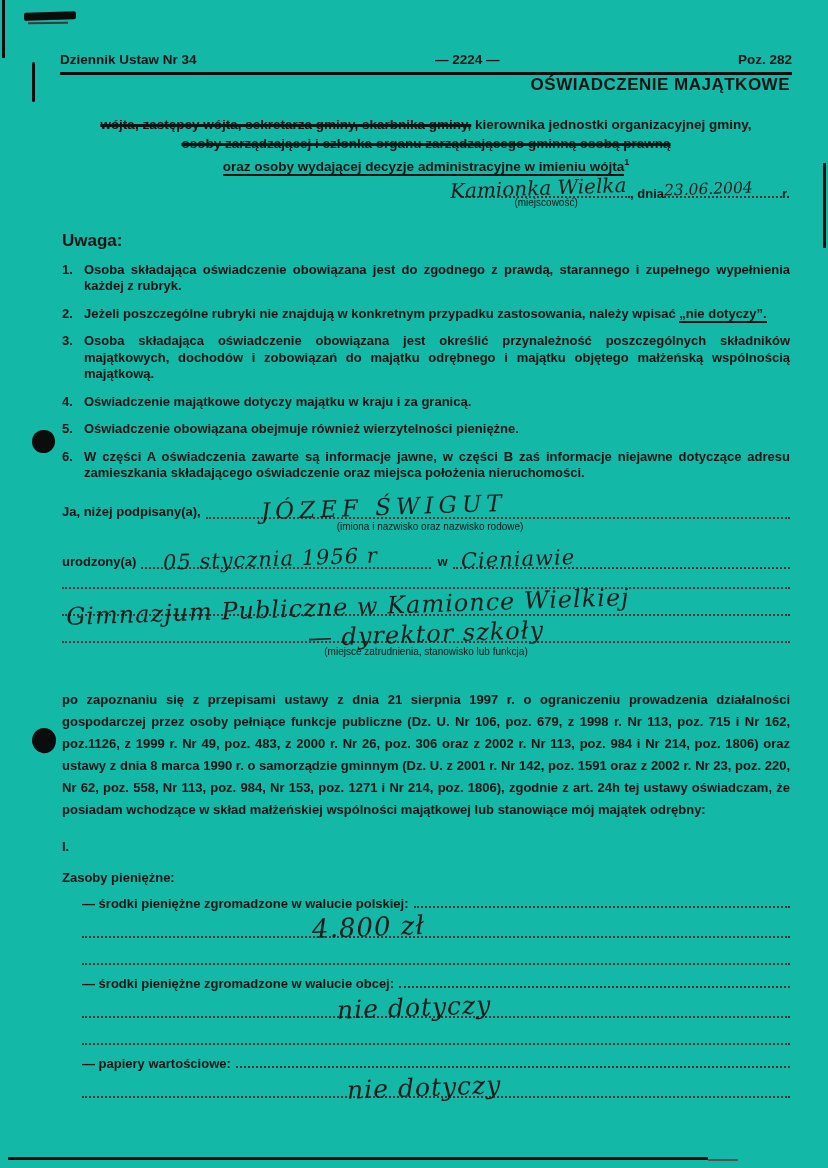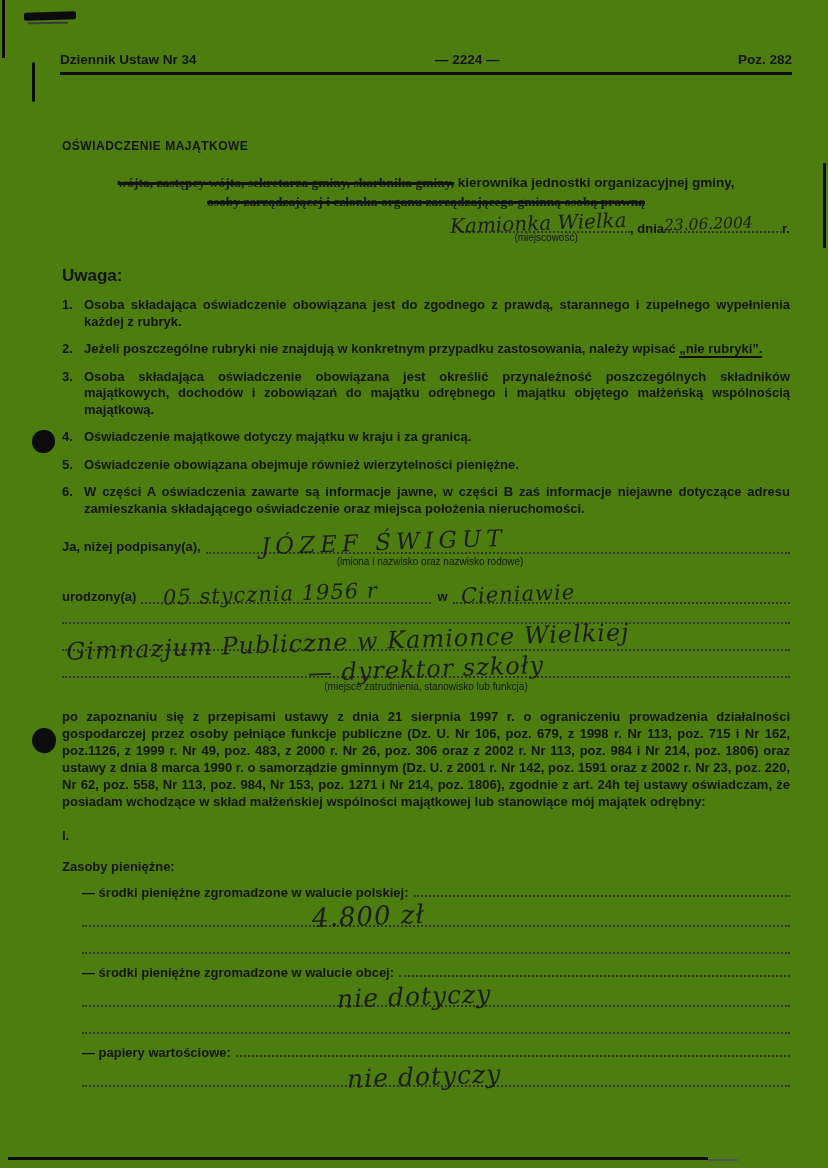--- a/index.html
+++ b/index.html
@@ -2,21 +2,21 @@
 <html><head>
 <meta charset="utf-8">
 <style>
   * { margin: 0; padding: 0; box-sizing: border-box; }
   html, body { background: #e8e8e8; }
   body { width: 828px; }
   .page {
     position: relative;
     width: 828px;
     height: 1168px;
-    background: #4d7c0f;
+    background: #14b8a6;
     overflow: hidden;
     font-family: "Liberation Sans", sans-serif;
     color: #141414;
     -webkit-font-smoothing: none;
   }
   
   .artifact { position: absolute; background: #0c0c0c; }
   .smudge-top { left: 24px; top: 12px; width: 52px; height: 8px; transform: rotate(-2deg); border-radius: 2px; }
   .smudge-top2 { left: 28px; top: 22px; width: 40px; height: 2px; transform: rotate(-1deg); background:#3a3a3a; }
   .edge-left { left: 2px; top: 0; width: 3px; height: 58px; }
@@ -32,23 +32,23 @@
     display: flex; justify-content: space-between; align-items: baseline;
     margin: 52px 36px 0 60px;
     padding-bottom: 5px;
     border-bottom: 3px solid #0e0e0e;
     font-size: 13.5px; font-weight: 700;
   }
 
   .content { padding: 0 38px 0 62px; }
 
   
-  .doc-title { text-align: left; font-size: 12px; font-weight: 700; margin-top: 64px; letter-spacing: 0.5px; }
+  .doc-title { text-align: right; font-size: 17px; font-weight: 700; letter-spacing: 0.5px; }
   .subtitle { text-align: center; font-size: 13.5px; font-weight: 700; margin-top: 20px; line-height: 19px; }
-  .struck { text-decoration: line-through; text-decoration-thickness: 2.5px; font-family: Liberation Serif, serif; }
+  .struck { text-decoration: line-through; text-decoration-thickness: 2.5px; }
   .u-heavy { border-bottom: 2.5px solid #111; padding-bottom: 0px; }
   sup.fn { vertical-align: super; font-size: 9px; }
 
   
   .hw {
     font-family: "DejaVu Serif", serif;
     font-style: italic;
     color: #1c1c1c;
     display: inline-block;
     white-space: nowrap;
@@ -86,21 +86,21 @@
   .birth-dots .hw { position: absolute; left: 22px; bottom: -4px; font-size: 21px; letter-spacing: 1px; }
   .w-label { margin-left: 6px; }
   .place-dots .hw { position: absolute; left: 8px; bottom: -4px; font-size: 21px; letter-spacing: 1px; }
 
   .fill-line { position: relative; border-bottom: 2px dotted #333; height: 27px; }
   .fill-first { height: 20px; }
   .emp-line .hw { position: absolute; left: 4px; bottom: -7px; font-size: 24px; letter-spacing: 1px; }
   .pos-line .hw { position: absolute; left: 50%; transform: translateX(-50%) rotate(-2deg); bottom: -7px; font-size: 24px; letter-spacing: 1px; }
   .emp-caption { text-align: center; margin-top: 3px; }
 
-  .legal { font-size: 13px; font-weight: 700; text-align: justify; line-height: 17px; margin-top: 16px; }
+  .legal { font-size: 13px; font-weight: 700; text-align: justify; line-height: 22px; margin-top: 32px; }
 
   
   .sec-numeral { font-size: 13px; font-weight: 700; margin-top: 18px; }
   .sec-heading { font-size: 13px; font-weight: 700; margin-top: 16px; }
   .asset-item { margin-left: 20px; margin-top: 8px; }
   .asset-label-line { display: flex; align-items: baseline; font-size: 13px; font-weight: 700; }
   .val-line .hw { position: absolute; bottom: -6px; font-size: 26px; letter-spacing: 1px; }
   .val-pln .hw { left: 230px; }
   .val-fx .hw { left: 255px; font-size: 25px; }
   .val-sec .hw { left: 265px; font-size: 25px; }
@@ -126,20 +126,21 @@
     <span>Poz. 282</span>
   </div>
 
   <div class="content">
 
     <div class="doc-title">OŚWIADCZENIE MAJĄTKOWE</div>
 
     <div class="subtitle">
       <div><span class="struck">wójta, zastępcy wójta, sekretarza gminy, skarbnika gminy,</span><span> kierownika jednostki organizacyjnej gminy,</span></div>
       <div><span class="struck">osoby zarządzającej i członka organu zarządzającego gminną osobą prawną</span></div>
+      <div><span class="u-heavy">oraz osoby wydającej decyzje administracyjne w imieniu wójta</span><sup class="fn">1</sup></div>
     </div>
 
     <div class="dateline-wrap">
       <div class="dateline">
         <span class="dl-dots dl-place">
           <span class="hw">Kamionka Wielka</span>
         </span>
         <span class="lbl">, dnia</span>
         <span class="dl-dots dl-date">
           <span class="hw">23.06.2004</span>
@@ -149,21 +150,21 @@
       </div>
     </div>
 
     <div class="uwaga-label">Uwaga:</div>
     <div class="uw-item">
       <span class="uw-num">1.</span>
       <span class="uw-txt">Osoba składająca oświadczenie obowiązana jest do zgodnego z prawdą, starannego i zupełnego wypełnienia każdej z rubryk.</span>
     </div>
     <div class="uw-item">
       <span class="uw-num">2.</span>
-      <span class="uw-txt"><span>Jeżeli poszczególne rubryki nie znajdują w konkretnym przypadku zastosowania, należy wpisać </span><span class="u-line">„nie rubryki”.</span></span>
+      <span class="uw-txt"><span>Jeżeli poszczególne rubryki nie znajdują w konkretnym przypadku zastosowania, należy wpisać </span><span class="u-line">„nie dotyczy”.</span></span>
     </div>
     <div class="uw-item">
       <span class="uw-num">3.</span>
       <span class="uw-txt">Osoba składająca oświadczenie obowiązana jest określić przynależność poszczególnych składników majątkowych, dochodów i zobowiązań do majątku odrębnego i majątku objętego małżeńską wspólnością majątkową.</span>
     </div>
     <div class="uw-item">
       <span class="uw-num">4.</span>
       <span class="uw-txt">Oświadczenie majątkowe dotyczy majątku w kraju i za granicą.</span>
     </div>
     <div class="uw-item">

